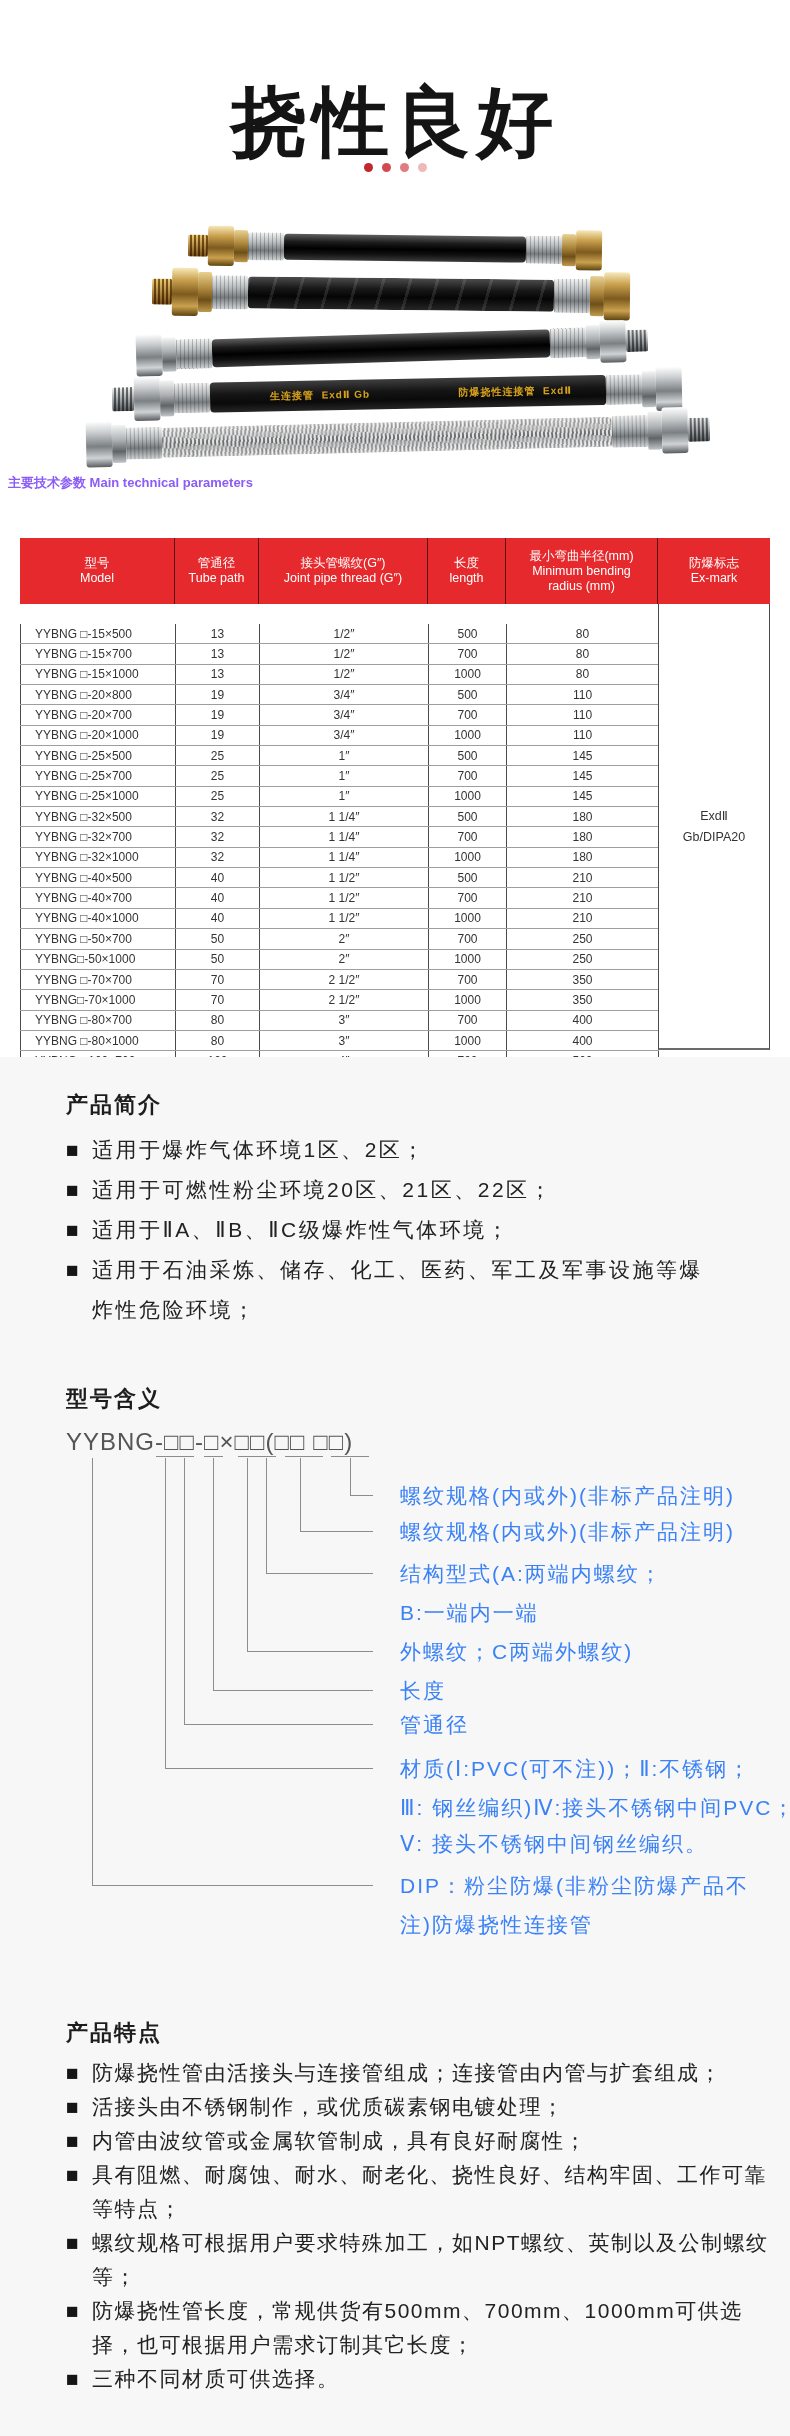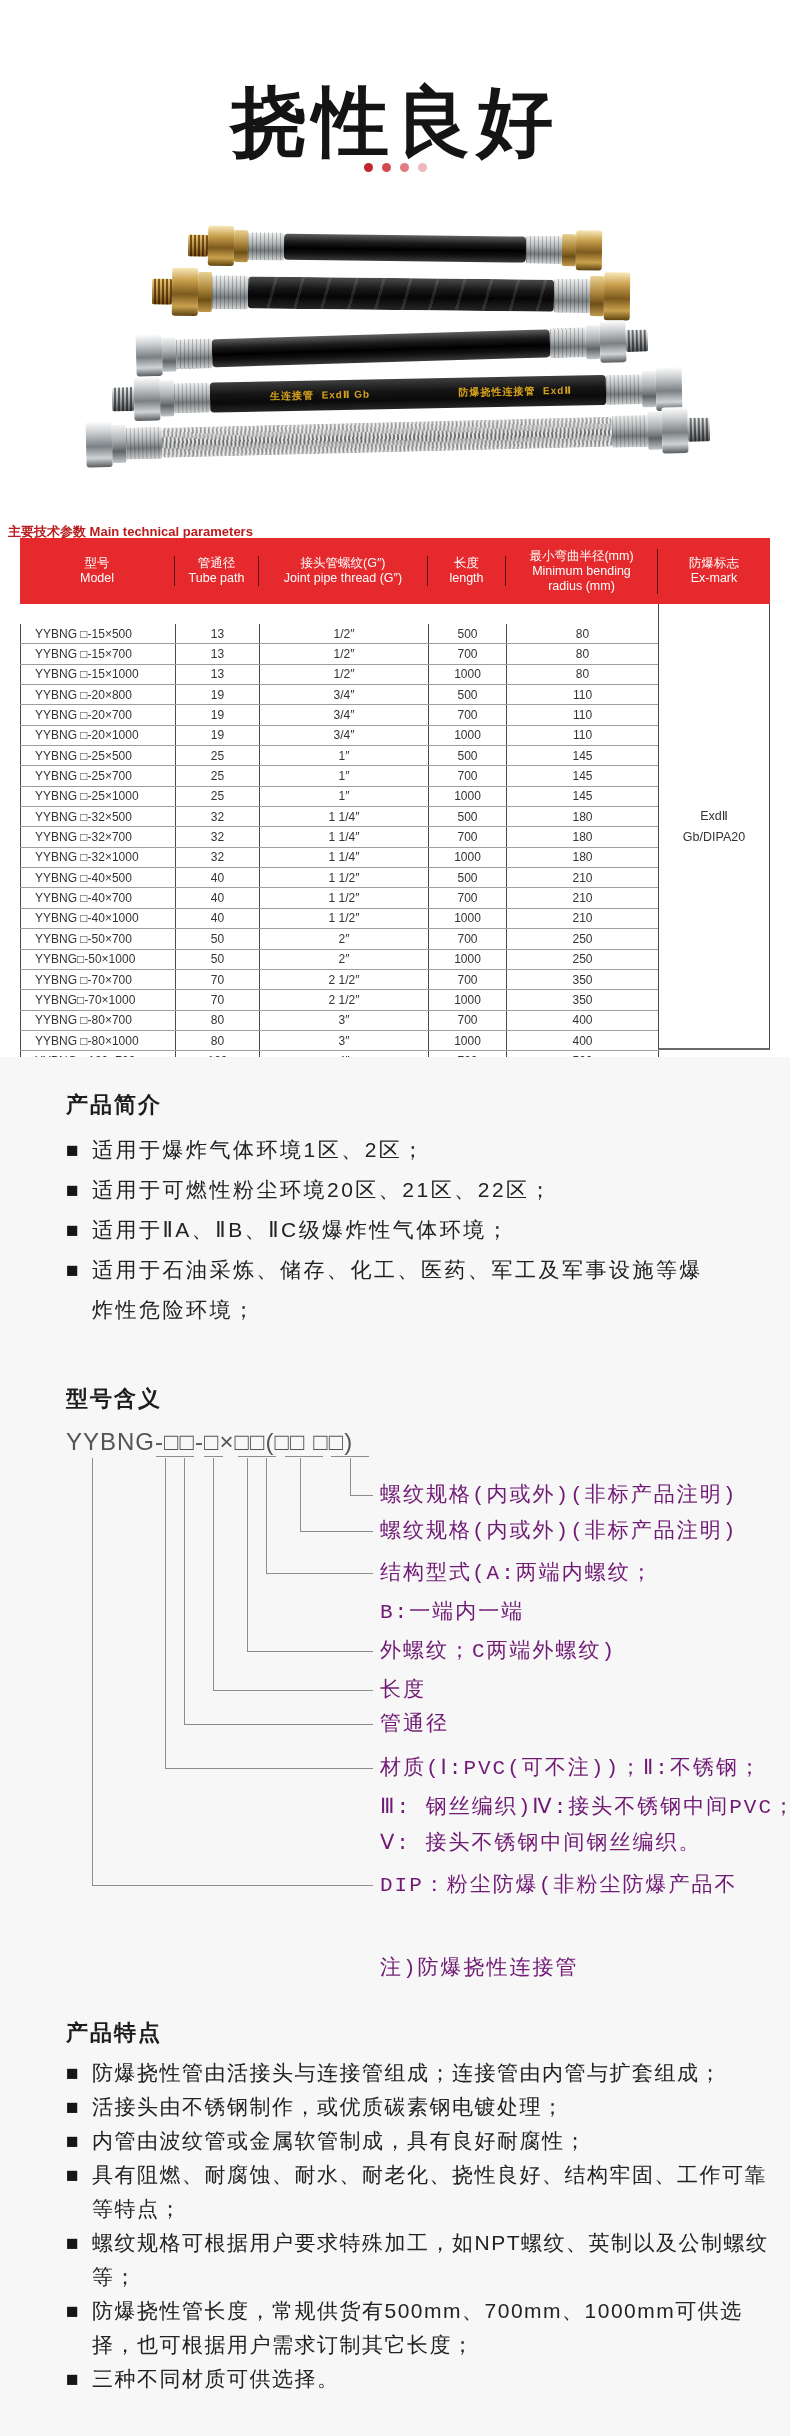--- a/index.html
+++ b/index.html
@@ -44,22 +44,22 @@
       repeating-linear-gradient(105deg,rgba(255,255,255,.10) 0 3px,rgba(255,255,255,0) 3px 26px),
       linear-gradient(180deg,#4c4c4c 0%,#181818 35%,#050505 60%,#262626 100%);}
   .hbody.matte{background:linear-gradient(180deg,#3f3f3f 0%,#151515 40%,#0a0a0a 70%,#262626 100%);
       display:flex;align-items:center;justify-content:space-between;}
   .hbody.braided{background:
       repeating-linear-gradient(100deg,rgba(255,255,255,.55) 0 2px,rgba(0,0,0,.18) 2px 4px),
       repeating-linear-gradient(80deg,rgba(255,255,255,.35) 0 2px,rgba(0,0,0,.12) 2px 4px),
       linear-gradient(180deg,#e8e8e8 0%,#b9babb 30%,#8f9193 60%,#d8d9da 100%);}
   .hose-mark{font-size:10px;font-weight:bold;color:#d7a21c;letter-spacing:1px;white-space:nowrap;}
   
-  .tech-label{position:absolute;left:8px;top:523px;font-size:13px;font-weight:bold;color:#b91c1c;}
-  .thead{position:absolute;left:20px;top:538px;width:750px;height:66px;display:flex;align-items:center;}
+  .tech-label{position:absolute;left:8px;top:474px;font-size:13px;font-weight:bold;color:#8b5cf6;}
+  .thead{position:absolute;left:20px;top:538px;width:750px;height:66px;display:flex;}
   .thead .hc{display:flex;flex-direction:column;justify-content:center;align-items:center;
     color:#fff;font-size:12.5px;line-height:15px;text-align:center;
     border-right:1px solid rgba(40,10,10,.75);box-sizing:border-box;}
   .thead .hc:last-child{border-right:none;}
   .ptable{position:absolute;left:20px;top:624px;border-collapse:collapse;table-layout:fixed;
     font-size:12px;color:#333;}
   .ptable td{height:19.35px;padding:0;text-align:center;
     border-right:1px solid #4a4a4a;border-bottom:1px solid #9e9e9e;
     white-space:nowrap;overflow:hidden;}
   .ptable td.c-model{text-align:left;padding-left:14px;}
@@ -75,22 +75,22 @@
   ul.blist{position:absolute;left:66px;margin:0;padding:0;list-style:none;color:#222;}
   ul.blist li{position:relative;padding-left:26px;letter-spacing:2.5px;}
   ul.blist li .sq{position:absolute;left:0;top:0;color:#161616;}
   ul.intro-list{top:1130px;width:648px;font-size:21px;line-height:40px;}
   ul.feat-list{top:2056px;width:708px;font-size:21px;line-height:34px;letter-spacing:1px;}
   ul.feat-list li{letter-spacing:1.5px;}
   
   .model-code{position:absolute;left:66px;top:1428px;font-size:24px;color:#555;letter-spacing:1px;}
   .gbar{position:absolute;height:0;border-top:1px solid #8d8d8d;}
   .conn{position:absolute;border-left:1px solid #8d8d8d;border-bottom:1px solid #8d8d8d;}
-  .dlabel{position:absolute;left:380px;font-size:21px;line-height:27px;color:#701a75;
-    letter-spacing:2px;white-space:nowrap;font-family:Liberation Mono, monospace;}
+  .dlabel{position:absolute;left:400px;font-size:21px;line-height:27px;color:#3b82f6;
+    letter-spacing:2px;white-space:nowrap;}
 </style>
 </head>
 <body>
 
 <div class="page-title">挠性良好</div>
 <div class="dots">
   <i style="background:#c1272d;"></i><i style="background:#d4494e;"></i><i style="background:#e07b7f;"></i><i style="background:#efb9bb;"></i>
 </div>
 
 <div>
@@ -445,21 +445,21 @@
 <div class="dlabel" style="top:1518px;">螺纹规格(内或外)(非标产品注明)</div>
 <div class="dlabel" style="top:1560px;">结构型式(A:两端内螺纹；</div>
 <div class="dlabel" style="top:1599px;">B:一端内一端</div>
 <div class="dlabel" style="top:1638px;">外螺纹；C两端外螺纹)</div>
 <div class="dlabel" style="top:1677px;">长度</div>
 <div class="dlabel" style="top:1711px;">管通径</div>
 <div class="dlabel" style="top:1755px;">材质(Ⅰ:PVC(可不注))；Ⅱ:不锈钢；</div>
 <div class="dlabel" style="top:1794px;">Ⅲ: 钢丝编织)Ⅳ:接头不锈钢中间PVC；</div>
 <div class="dlabel" style="top:1830px;">Ⅴ: 接头不锈钢中间钢丝编织。</div>
 <div class="dlabel" style="top:1872px;">DIP：粉尘防爆(非粉尘防爆产品不</div>
-<div class="dlabel" style="top:1911px;margin-top:44px;">注)防爆挠性连接管</div>
+<div class="dlabel" style="top:1911px;">注)防爆挠性连接管</div>
 
 <div class="sec-heading" style="top:2018px;">产品特点</div>
 <ul class="blist feat-list">
 
     <li><span class="sq">■</span><span class="li-text">防爆挠性管由活接头与连接管组成；连接管由内管与扩套组成；</span></li>
 
     <li><span class="sq">■</span><span class="li-text">活接头由不锈钢制作，或优质碳素钢电镀处理；</span></li>
 
     <li><span class="sq">■</span><span class="li-text">内管由波纹管或金属软管制成，具有良好耐腐性；</span></li>
 

